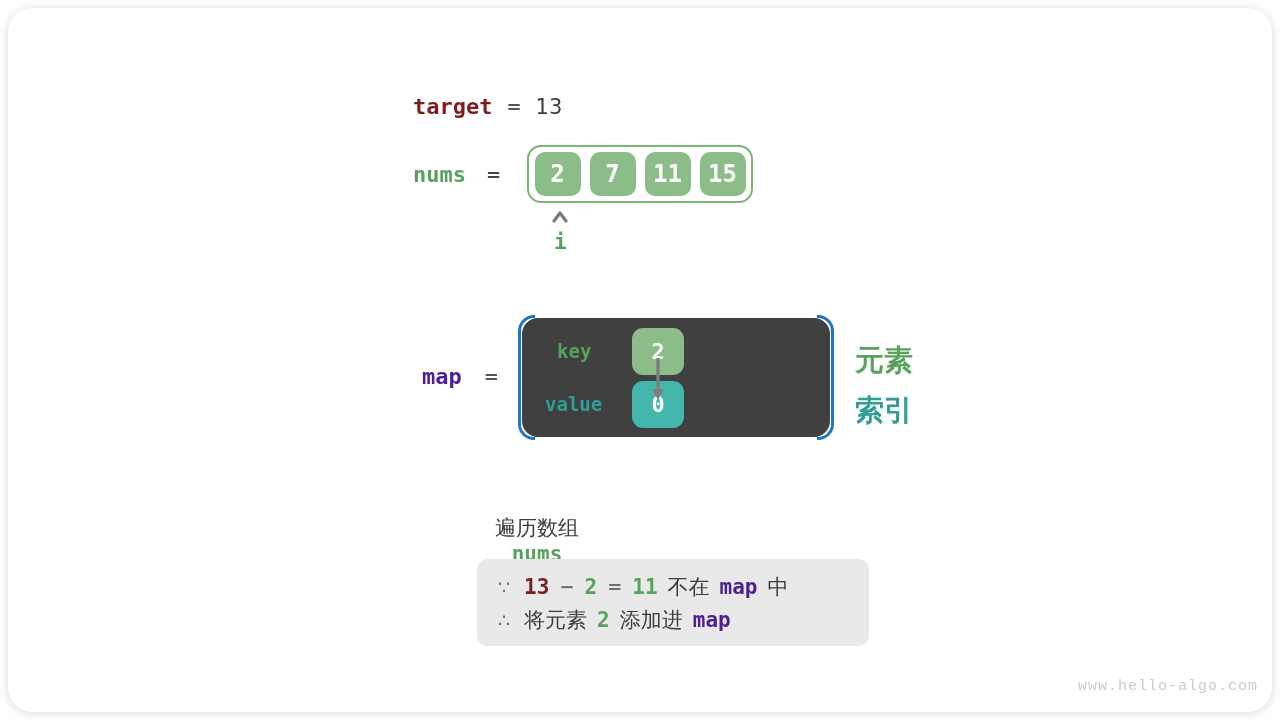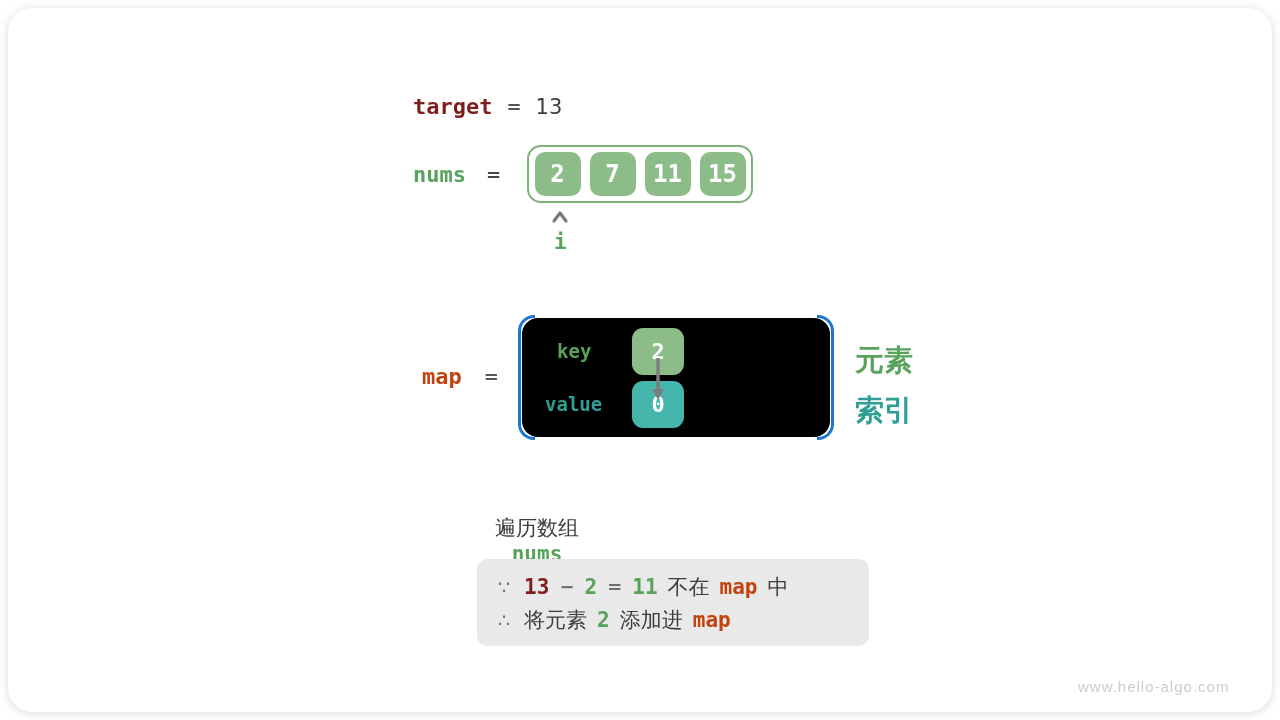--- a/index.html
+++ b/index.html
@@ -5,21 +5,21 @@
   * { margin:0; padding:0; box-sizing:border-box; }
   html,body { width:1280px; height:720px; background:#ffffff; overflow:hidden;
               font-family:"DejaVu Sans", "Liberation Sans", sans-serif; }
   .card { position:absolute; left:8px; top:8px; right:8px; bottom:8px;
           background:#ffffff; border-radius:24px;
           box-shadow:0 1px 10px rgba(0,0,0,0.16); }
   .layer { position:absolute; left:0; top:0; width:1280px; height:720px; }
 
   .mono  { font-family:"DejaVu Sans Mono", monospace; font-weight:bold; }
   .royal { color:#7f1d1d; }
-  .sky   { color:#c2410c; }
+  .sky   { color:#4c1d95; }
   .greent{ color:#58a25c; }
   .tealt { color:#2f9e94; }
   .dark  { color:#3d3d3d; }
   .gray  { color:#6e6e6e; }
 
   .abs { position:absolute; }
 
   
   .target-line { left:413px; top:94px; display:flex; align-items:center; font-size:21px; }
   .target-line .var { font-size:22px; }
@@ -39,21 +39,21 @@
 
   .caret { left:551px; top:209px; }
   .idx-label { left:554px; top:230px; font-size:21px; }
 
   
   .map-label { left:422px; top:364px; display:flex; align-items:center; }
   .map-label .var { font-size:22px; }
   .map-label .eq  { margin-left:22px; font-weight:bold; font-size:18px; color:#555; }
 
   .map-box { left:522px; top:318px; width:308px; height:119px;
-             background:#000000; border-radius:16px; }
+             background:#404040; border-radius:16px; }
   .bracket { position:absolute; top:-3px; width:17px; height:125px; }
   .bracket.l { left:-4px;  border:3px solid #1c77cb; border-right:none;
                border-radius:16px 0 0 16px; }
   .bracket.r { right:-4px; border:3px solid #1c77cb; border-left:none;
                border-radius:0 16px 16px 0; }
   .kv-label { position:absolute; font-size:19px; }
   .kv-label.key   { left:35px; top:22px; }
   .kv-label.value { left:23px; top:75px; }
   .kv-box { position:absolute; left:110px; width:52px; height:47px; border-radius:11px;
             color:#fff; font-size:22px; display:flex; align-items:center; justify-content:center;
@@ -72,21 +72,21 @@
 
   
   .note-box { left:477px; top:559px; width:392px; height:87px;
               background:#e9e9e9; border-radius:10px; padding:11px 0 0 21px; }
   .note-line { display:flex; align-items:center; font-size:21px; height:33px; }
   .note-line .sym { font-size:19px; margin-right:14px; }
   .note-line .m { font-family:"DejaVu Sans Mono", monospace; font-weight:bold; font-size:21px; }
   .note-line .sp { margin:0 10px; }
   .note-line .op { font-weight:bold; font-size:18px; color:#6e6e6e; margin:0 10px; }
 
-  .watermark { left:1078px; top:678px; font-family:Liberation Sans, sans-serif;
+  .watermark { left:1078px; top:678px; font-family:Liberation Mono, monospace;
                font-size:15px; color:#cccccc; letter-spacing:1px; }
 </style>
 </head>
 <body>
 
 <div class="card"></div>
 
 <div class="layer">
 
   <div class="abs target-line">

